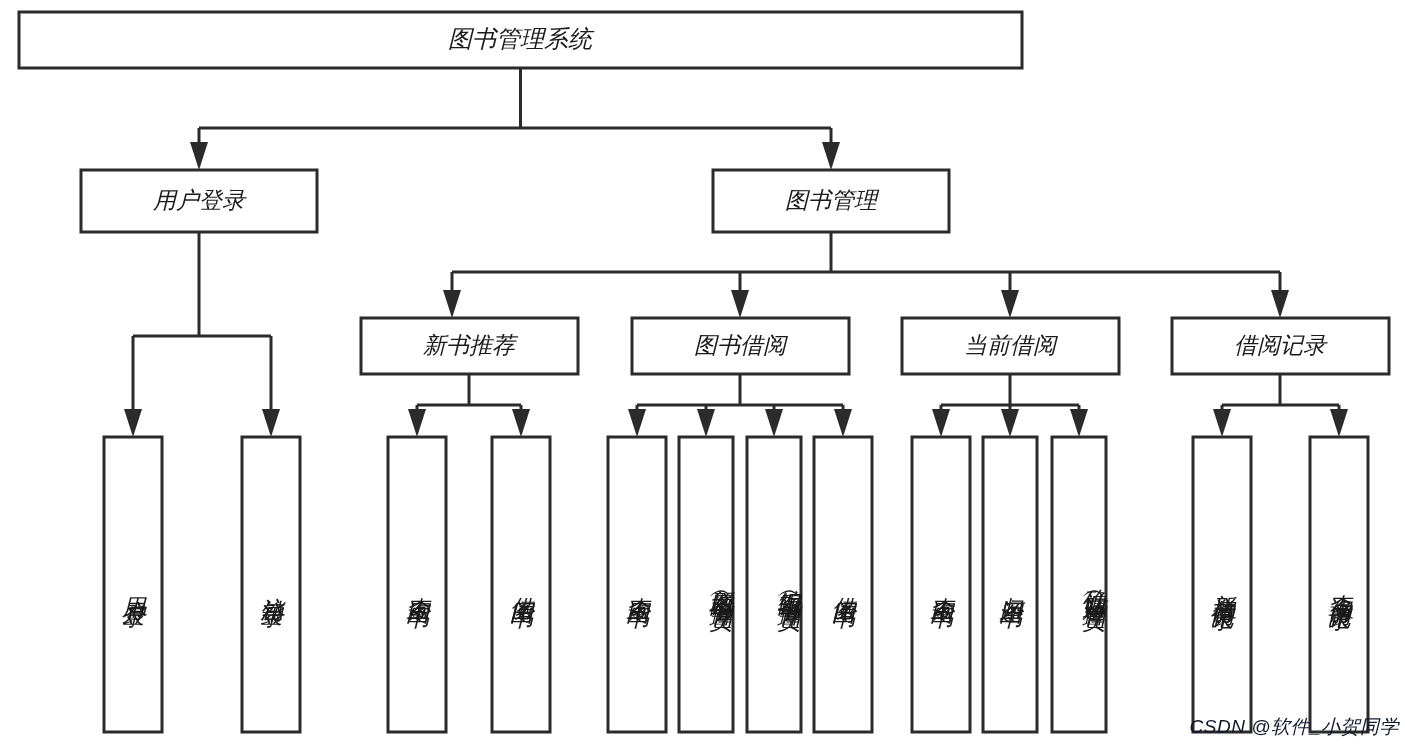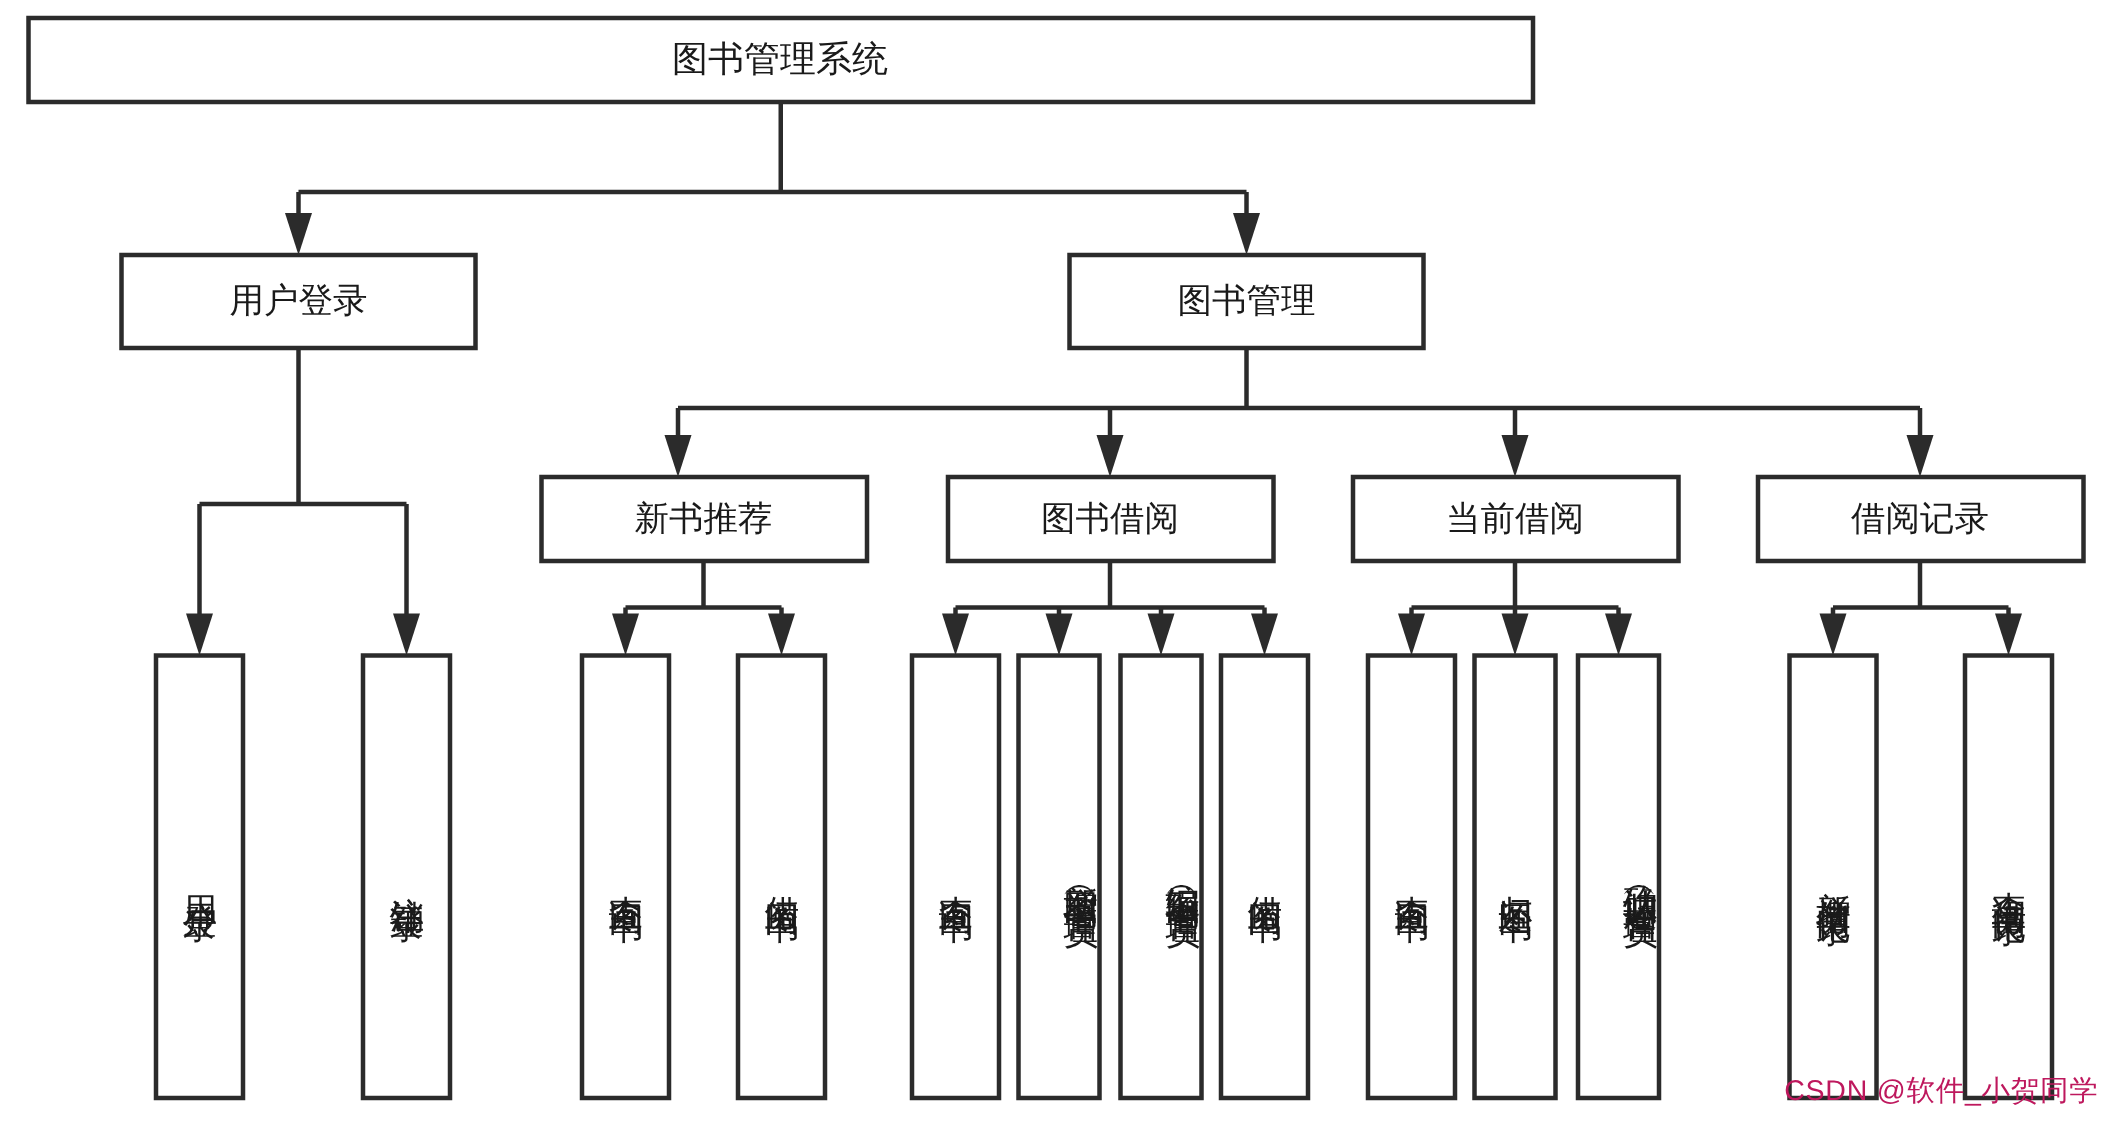--- a/index.html
+++ b/index.html
@@ -11,20 +11,21 @@
     width: 1405px;
     height: 747px;
     font-family: "Liberation Sans", sans-serif;
     overflow: hidden;
   }
   #diagram-root {
     position: relative;
     width: 1405px;
     height: 747px;
     background: #ffffff;
+    font-style: italic;
   }
   svg.diagram-canvas {
     position: absolute;
     top: 0;
     left: 0;
     width: 1405px;
     height: 747px;
   }
   .node-box {
     fill: #ffffff;
@@ -69,21 +70,21 @@
     color: #1a1a1a;
     white-space: nowrap;
     pointer-events: none;
   }
   .watermark {
     position: absolute;
     right: 6px;
     bottom: 7px;
     font-family: "Liberation Sans", sans-serif;
     font-size: 19px;
-    color: #be185d;
+    color: #0f172a;
     letter-spacing: 0.5px;
     white-space: nowrap;
     text-align: center;
   }
 </style>
 </head>
 <body>
 
 <div id="diagram-root">
 

